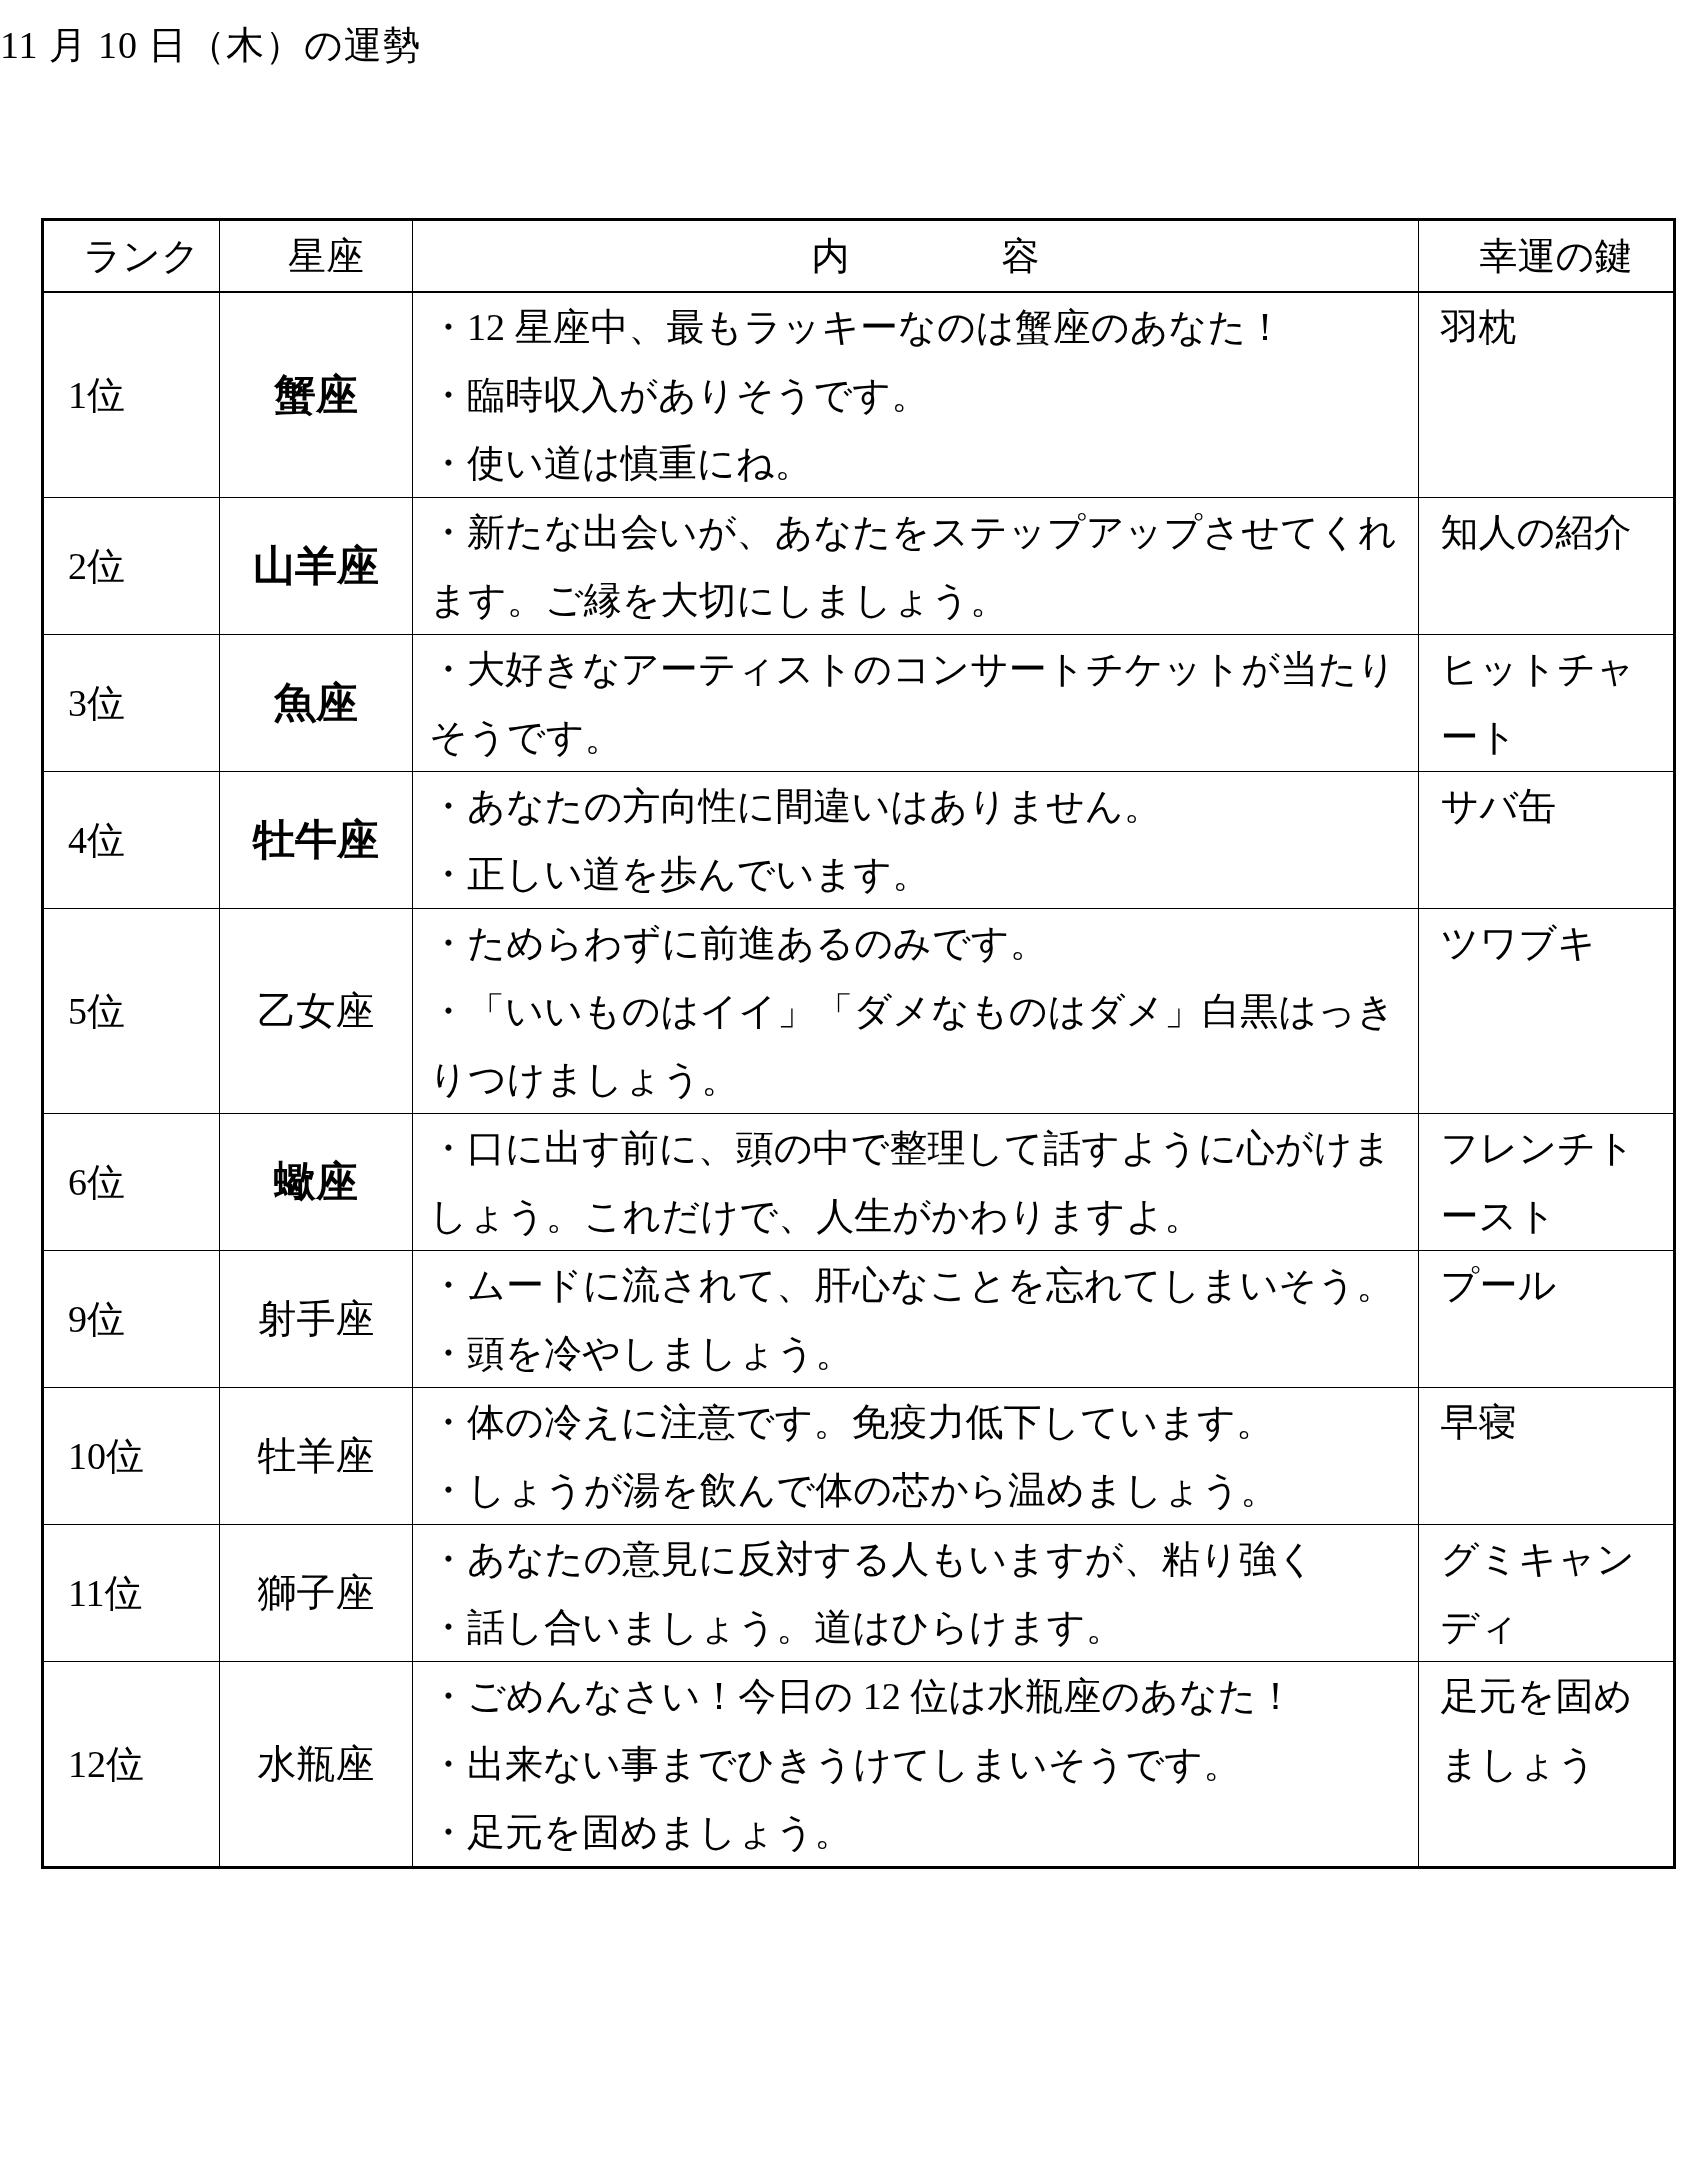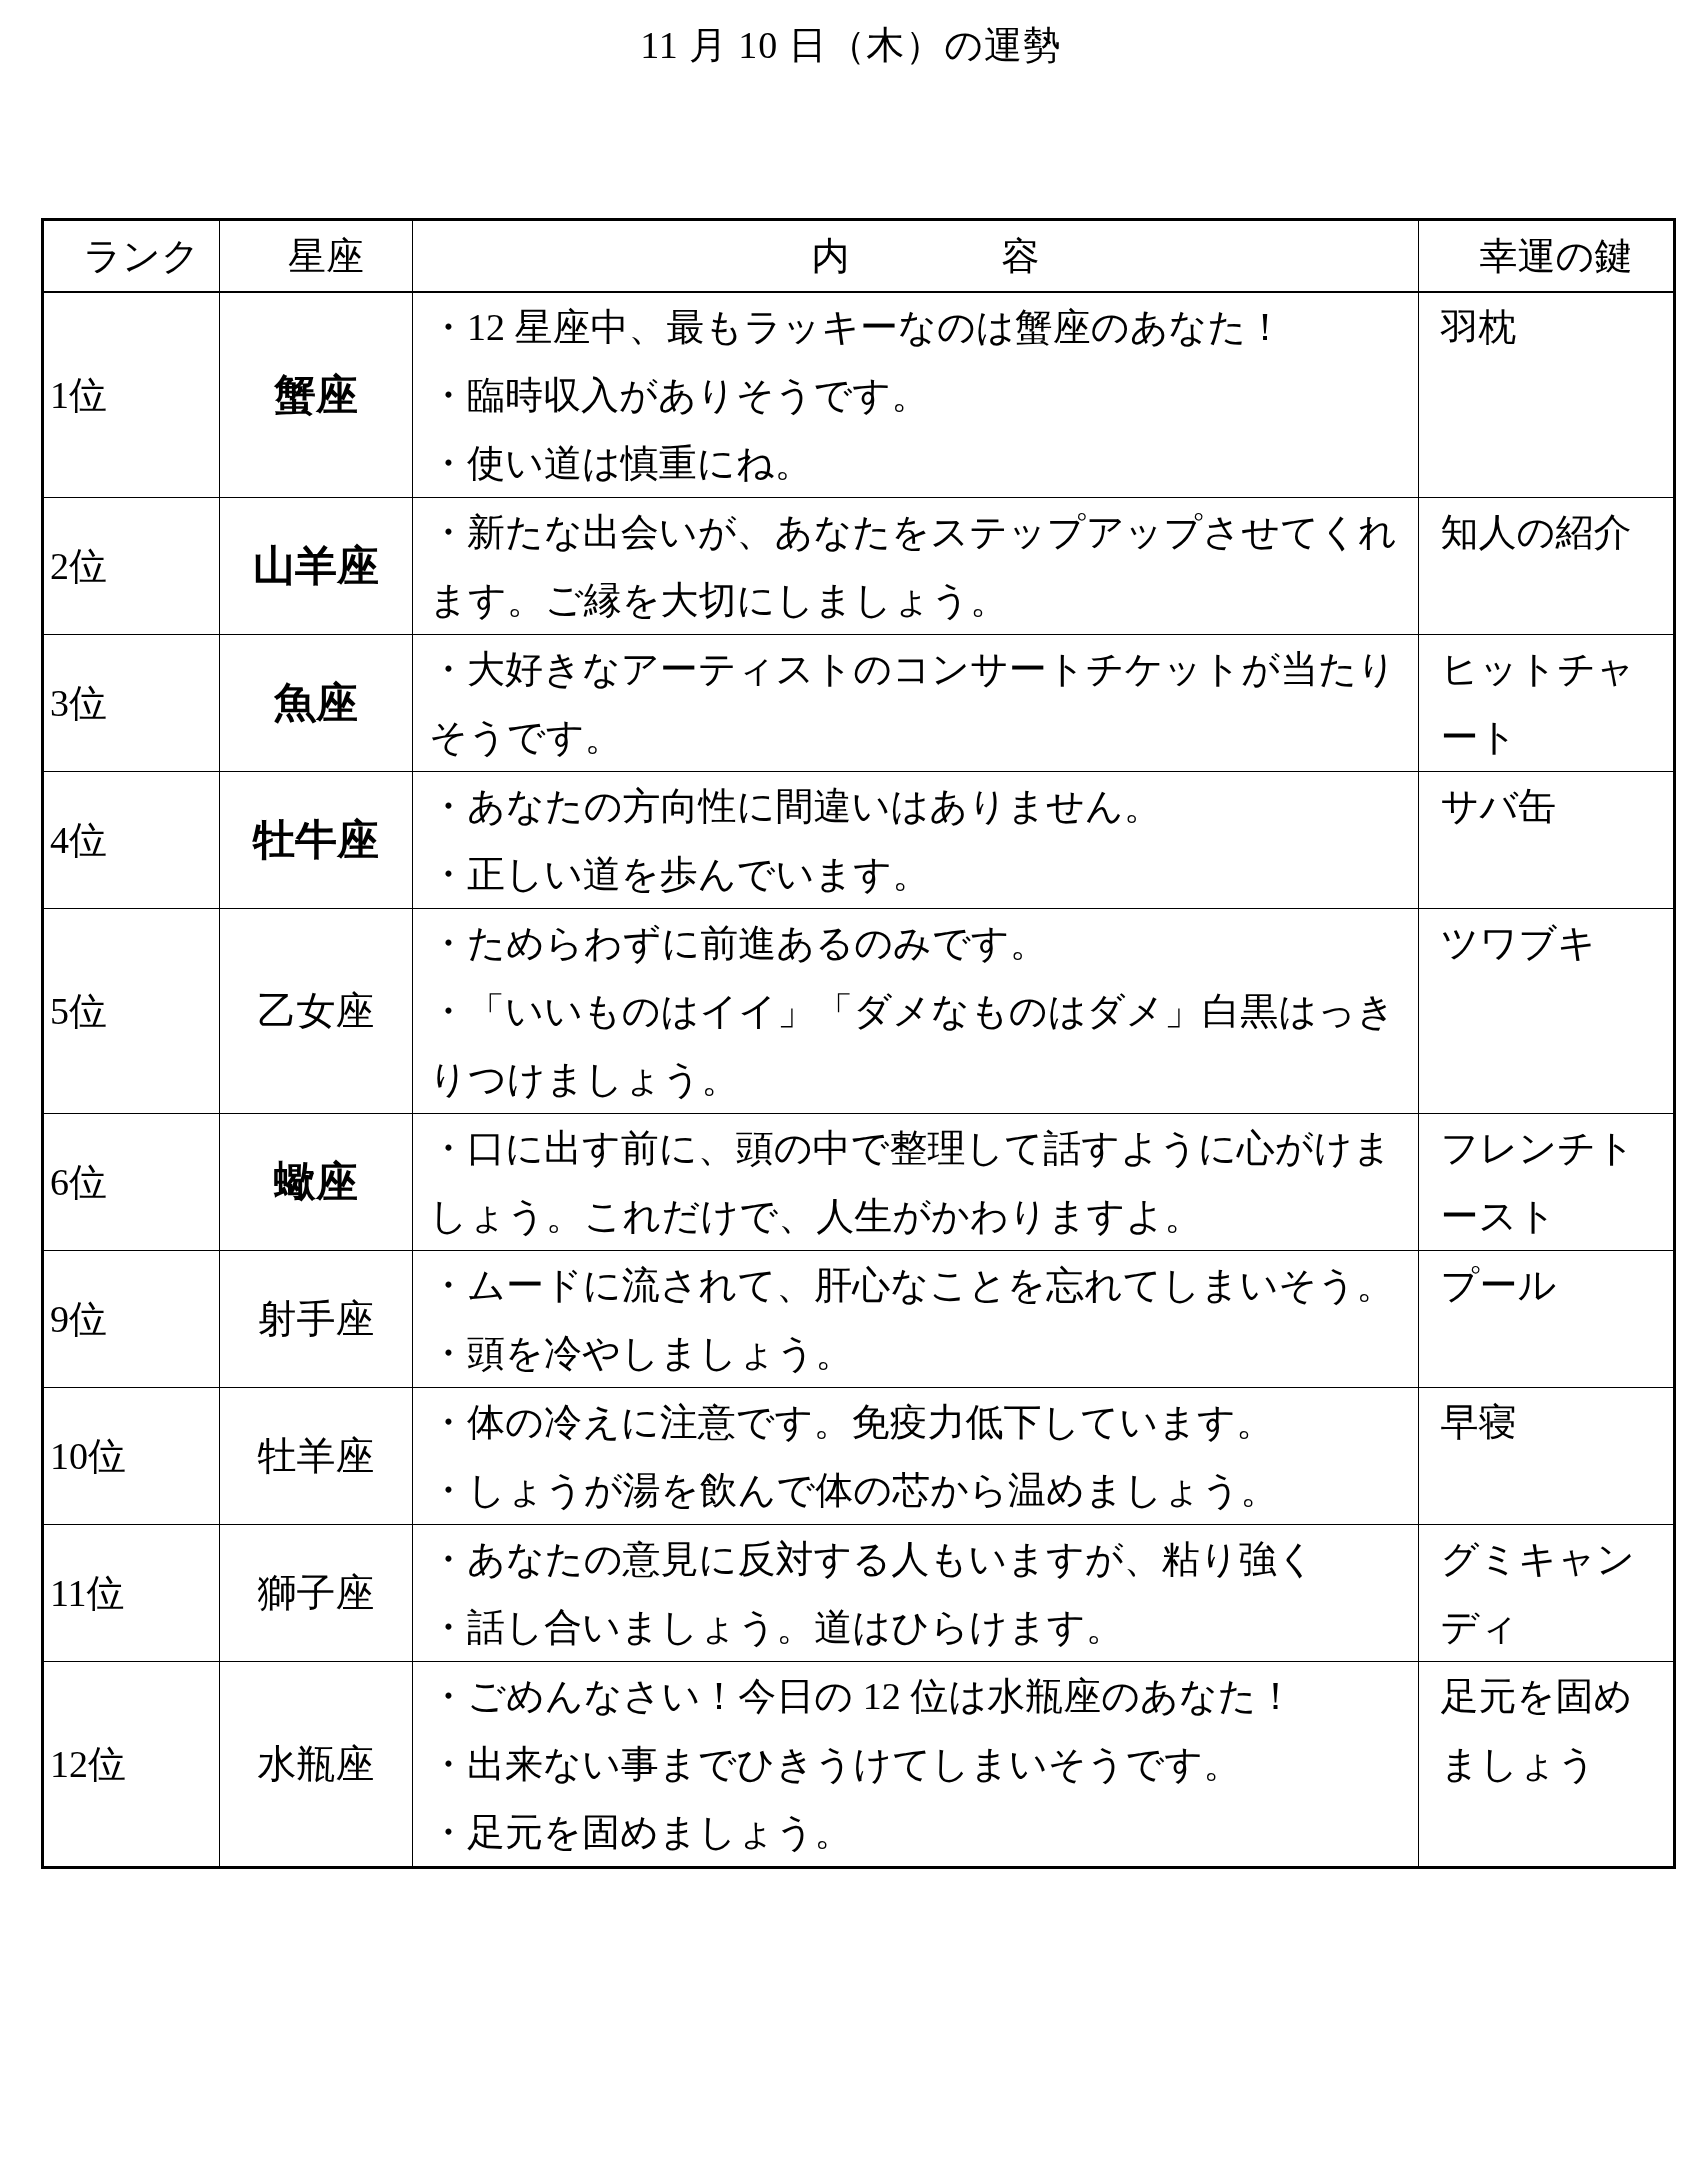--- a/index.html
+++ b/index.html
@@ -15,21 +15,20 @@
   .page {
     width: 1702px;
     height: 2183px;
     position: relative;
   }
   .doc-title {
     margin: 0;
     padding-top: 23px;
     height: 45px;
     line-height: 45px;
-    text-align: center;
     font-size: 38px;
     font-weight: normal;
     letter-spacing: 0.9px;
   }
   table.fortune-table {
     border-collapse: collapse;
     table-layout: fixed;
     margin: 150px 0 0 41px;
     width: 1632px;
     border: 3.6px solid #000000;
@@ -50,21 +49,21 @@
     padding-left: 20px;
   }
   col.c-rank { width: 177px; }
   col.c-sign { width: 193px; }
   col.c-content { width: 1006px; }
   col.c-key { width: 256px; }
 
   td.rank-cell {
     font-size: 38px;
     line-height: 68px;
-    padding-left: 6px;
+    padding-left: 24px;
     text-align: left;
   }
   td.sign-cell {
     font-size: 39px;
     line-height: 68px;
     text-align: center;
   }
   td.sign-cell.bold {
     font-family: "Liberation Sans", sans-serif;
     font-weight: bold;

